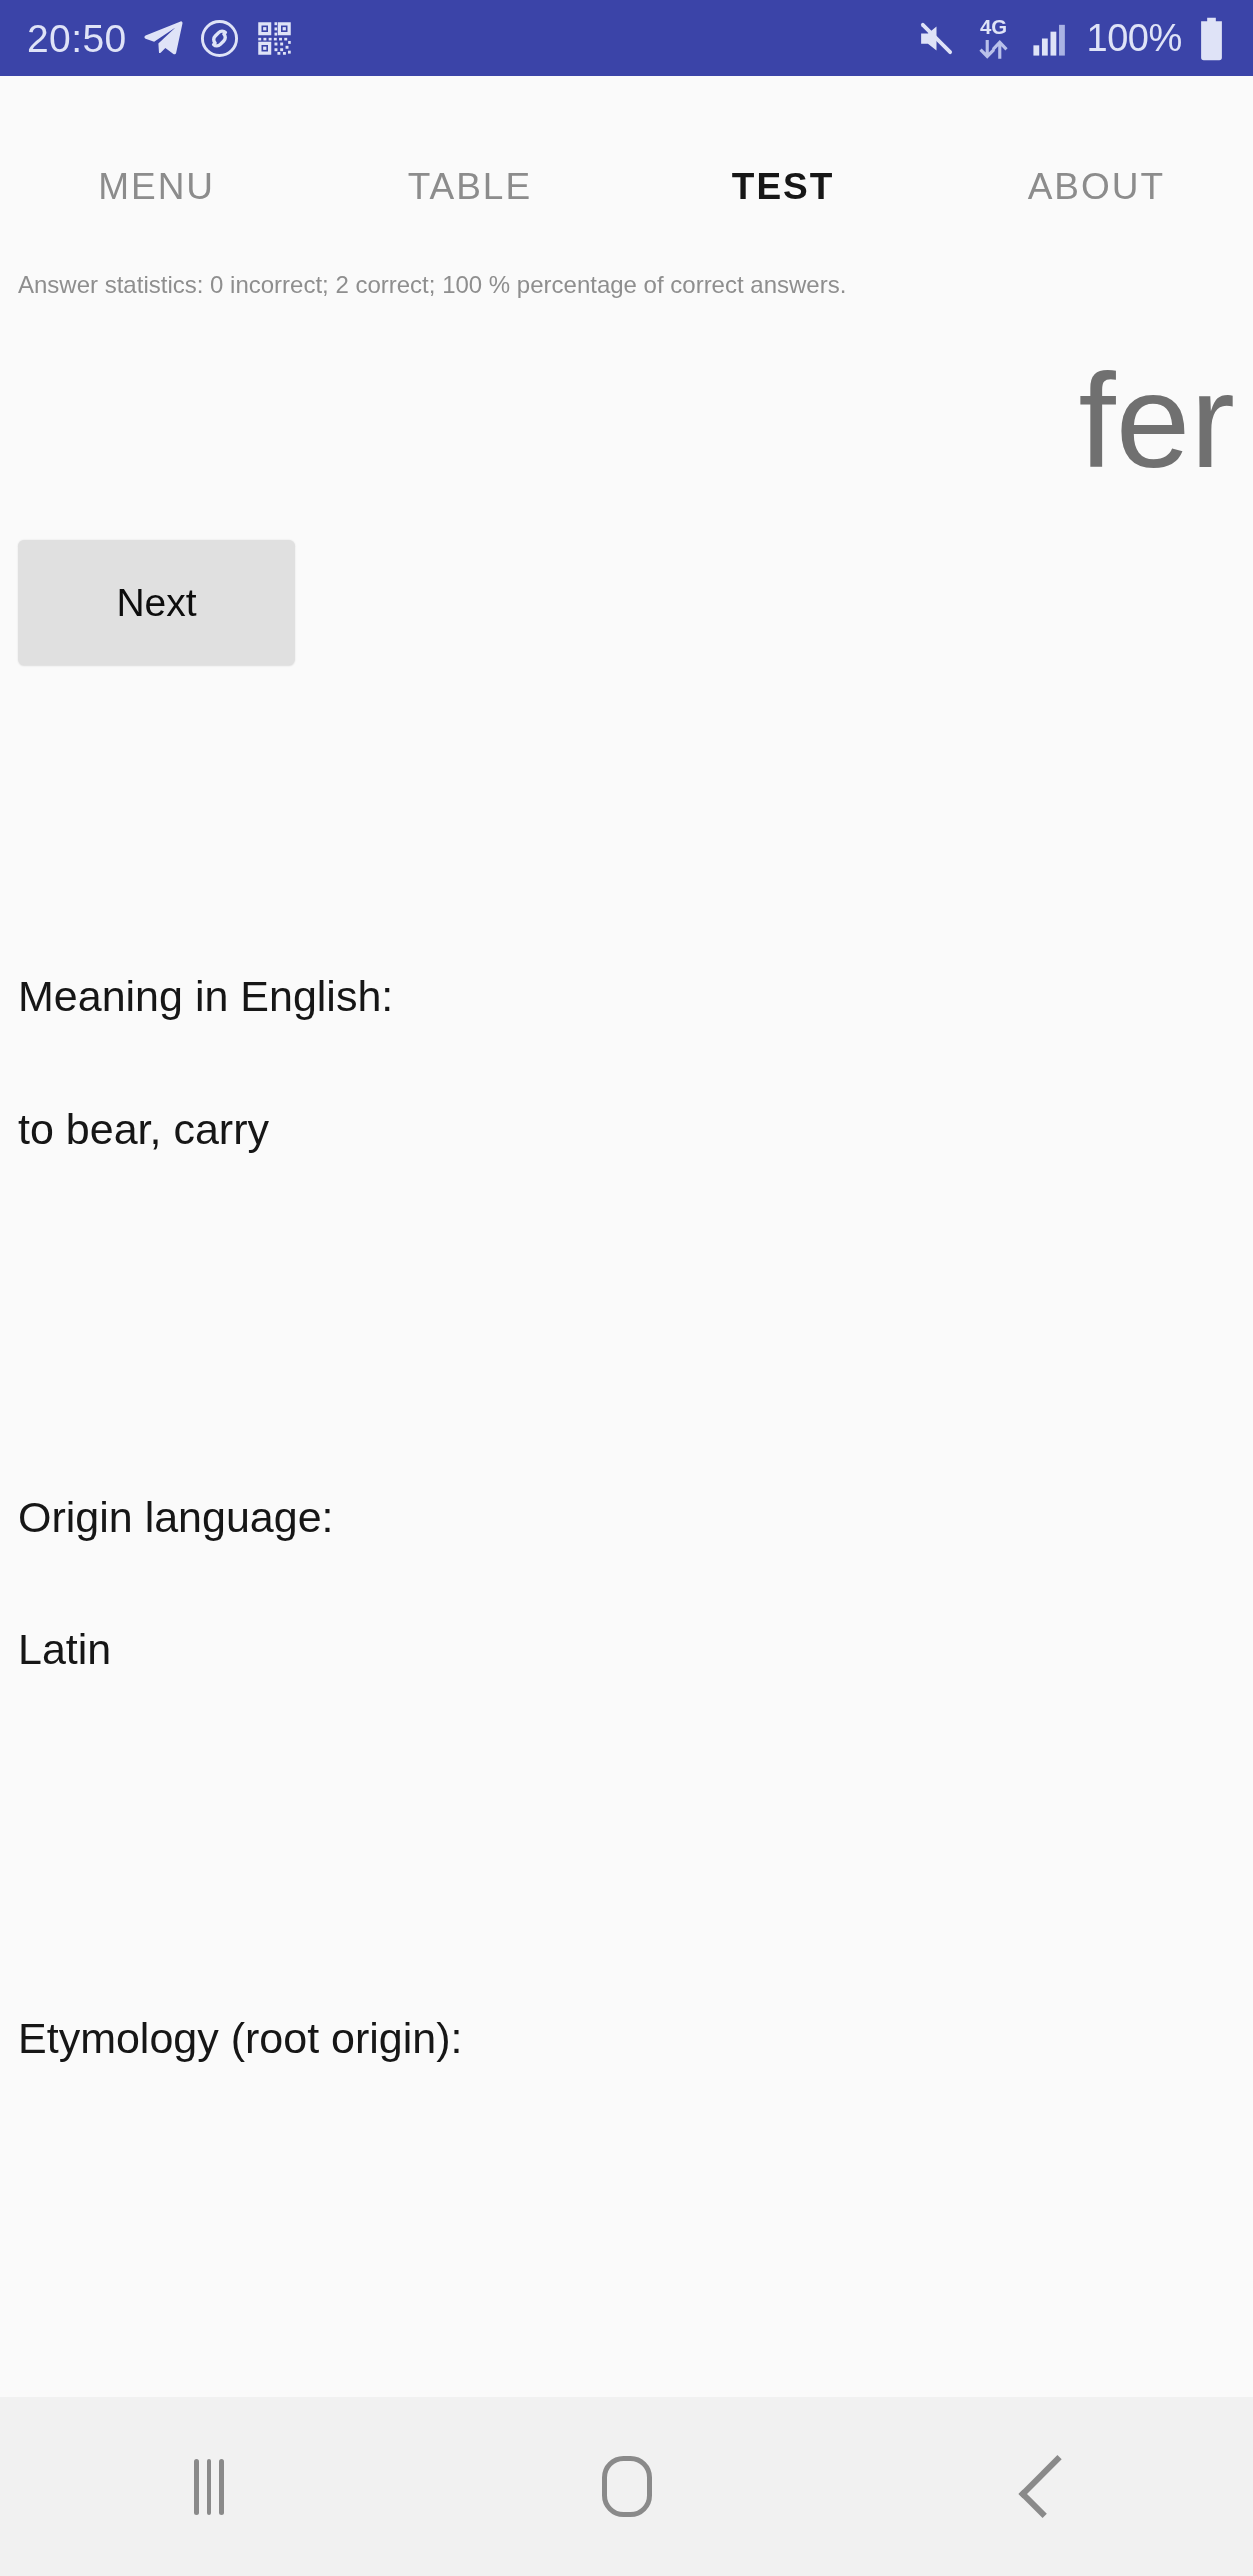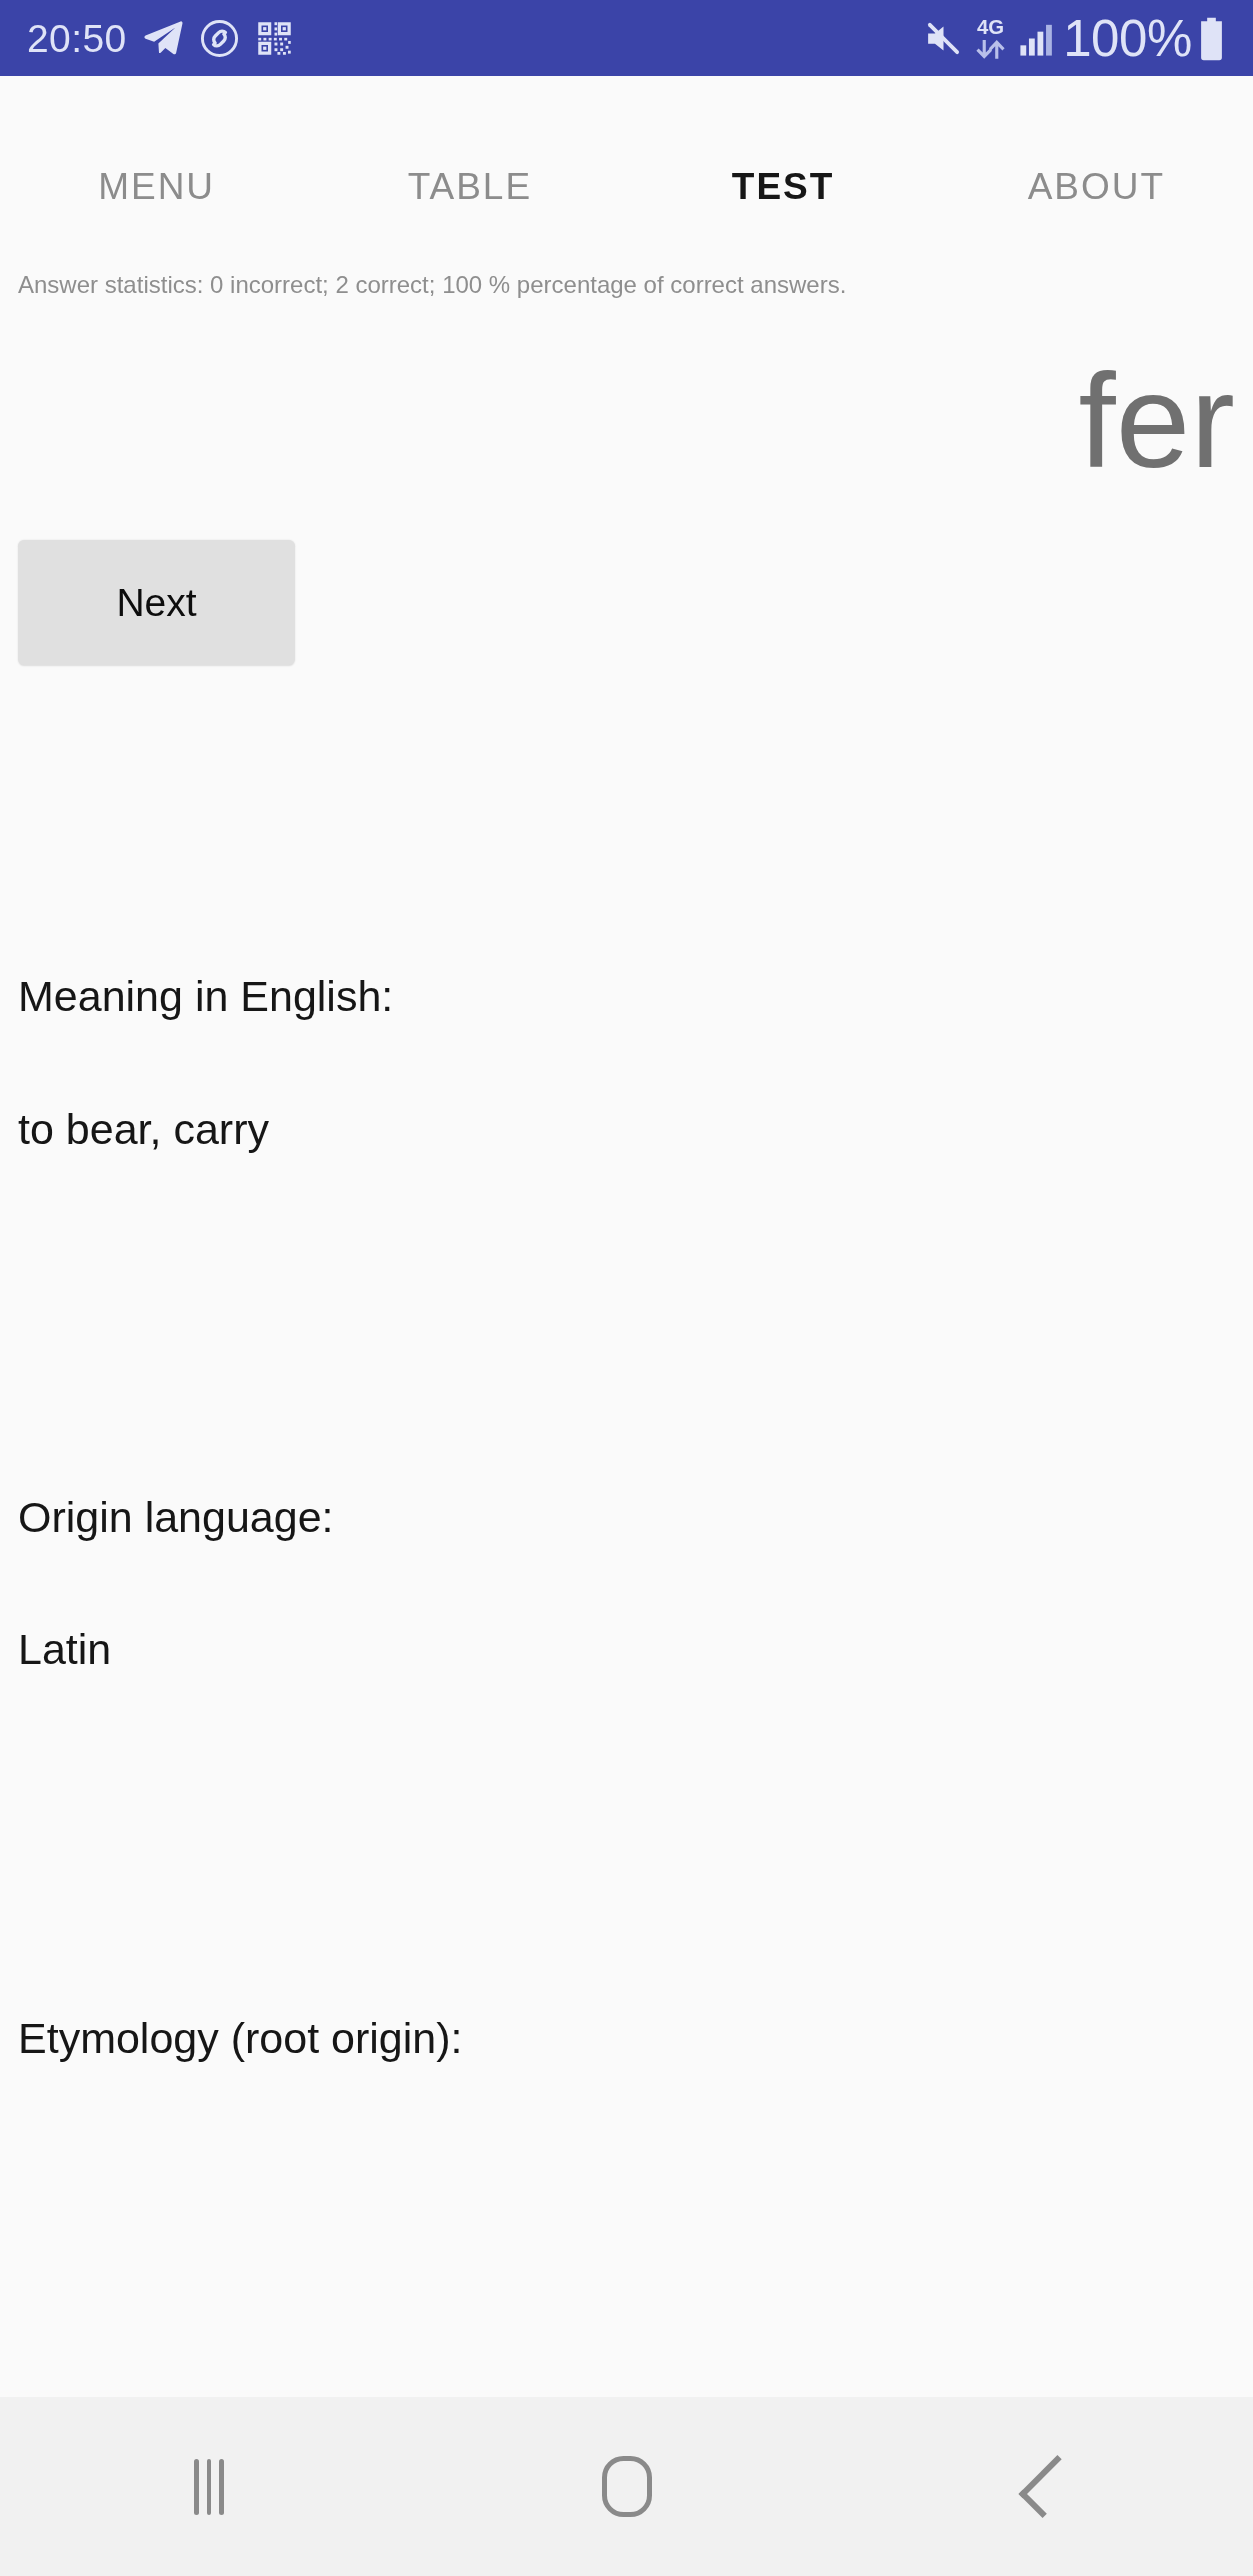--- a/index.html
+++ b/index.html
@@ -13,27 +13,27 @@
 
   
   #status-bar {
     position:absolute; top:0; left:0;
     width:1253px; height:76px;
     background:#3b44a8;
     display:flex; align-items:center;
     padding:0 27px;
   }
   #status-left { display:flex; align-items:center; gap:16px; }
-  #status-right { display:flex; align-items:center; gap:5px; margin-left:auto; }
+  #status-right { display:flex; align-items:center; gap:15px; margin-left:auto; }
   .clock {
     color:#dfe3f7; font-size:39px; letter-spacing:0.4px;
     font-family:"Liberation Sans", sans-serif; line-height:1;
   }
   .sicon { display:inline-flex; align-items:center; justify-content:center; }
-  .battery-pct { color:#dfe3f7; font-size:51px; line-height:1; letter-spacing:-0.4px; }
+  .battery-pct { color:#dfe3f7; font-size:38px; line-height:1; letter-spacing:-0.4px; }
 
   
   #tab-bar {
     position:absolute; top:76px; left:0;
     width:1253px; height:170px;
     background:#fafafa;
     display:flex; align-items:flex-start;
   }
   .tab {
     flex:1; height:170px;

